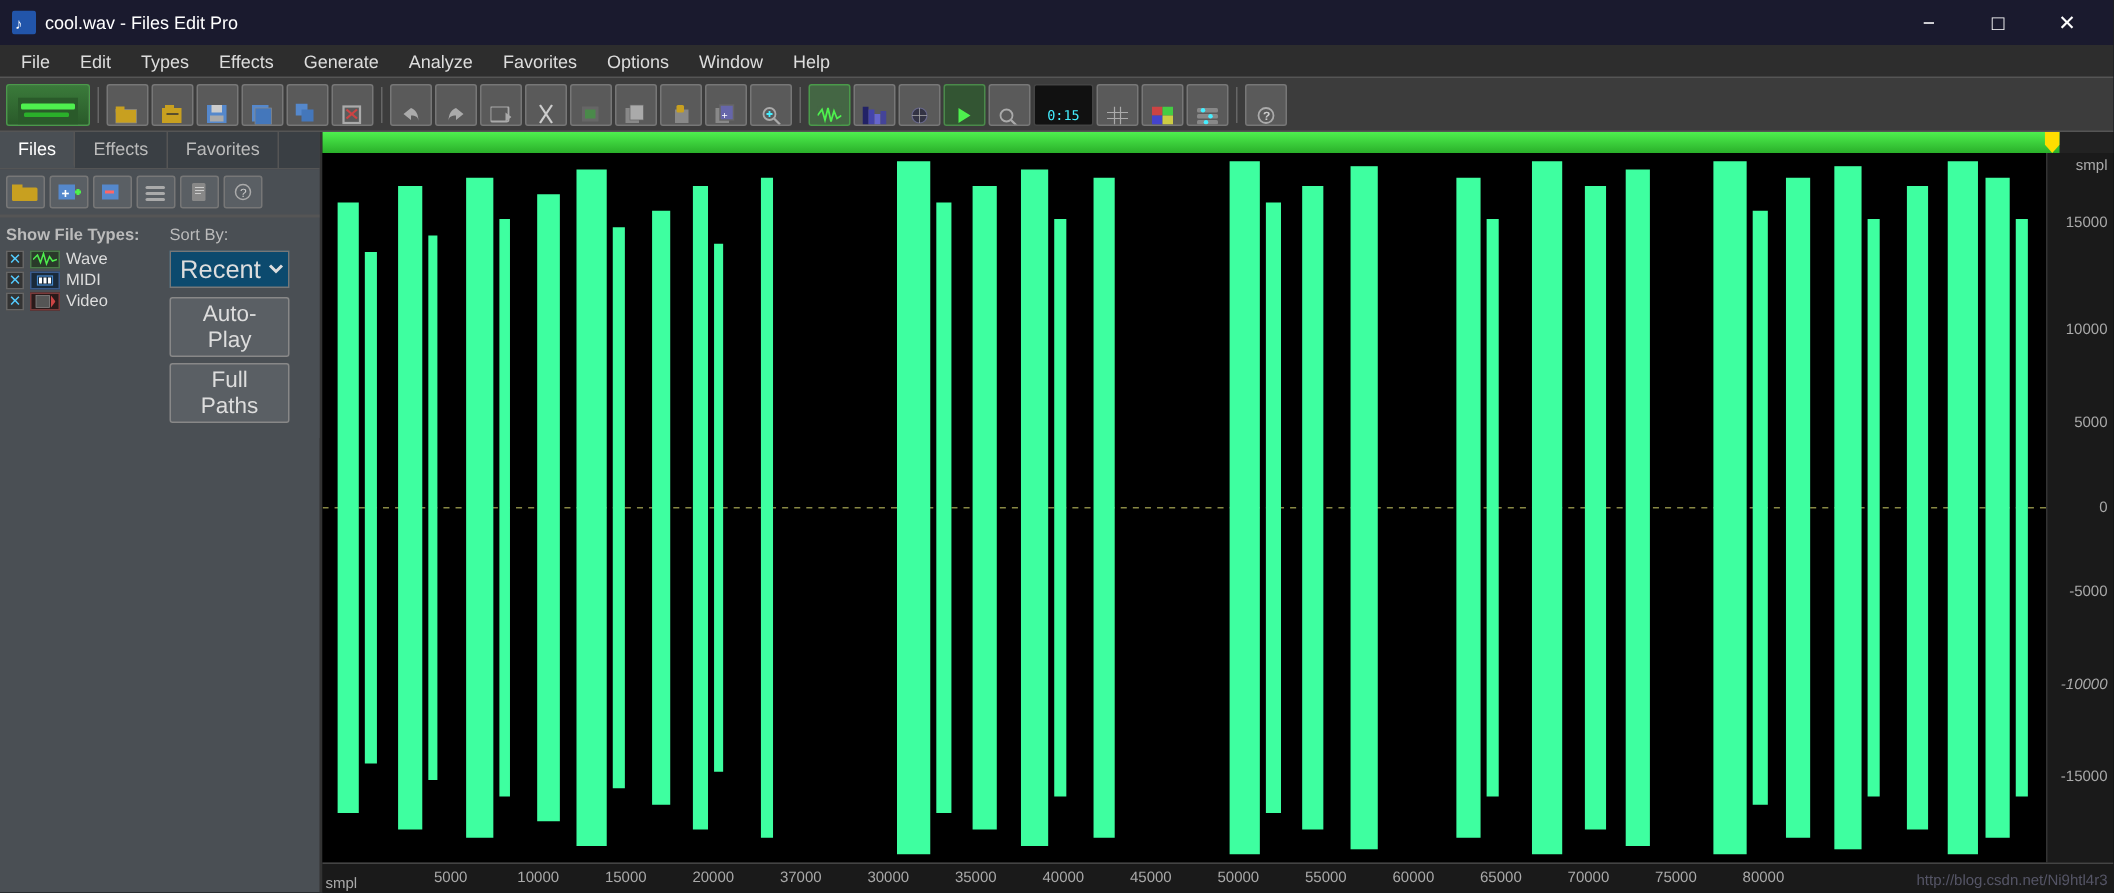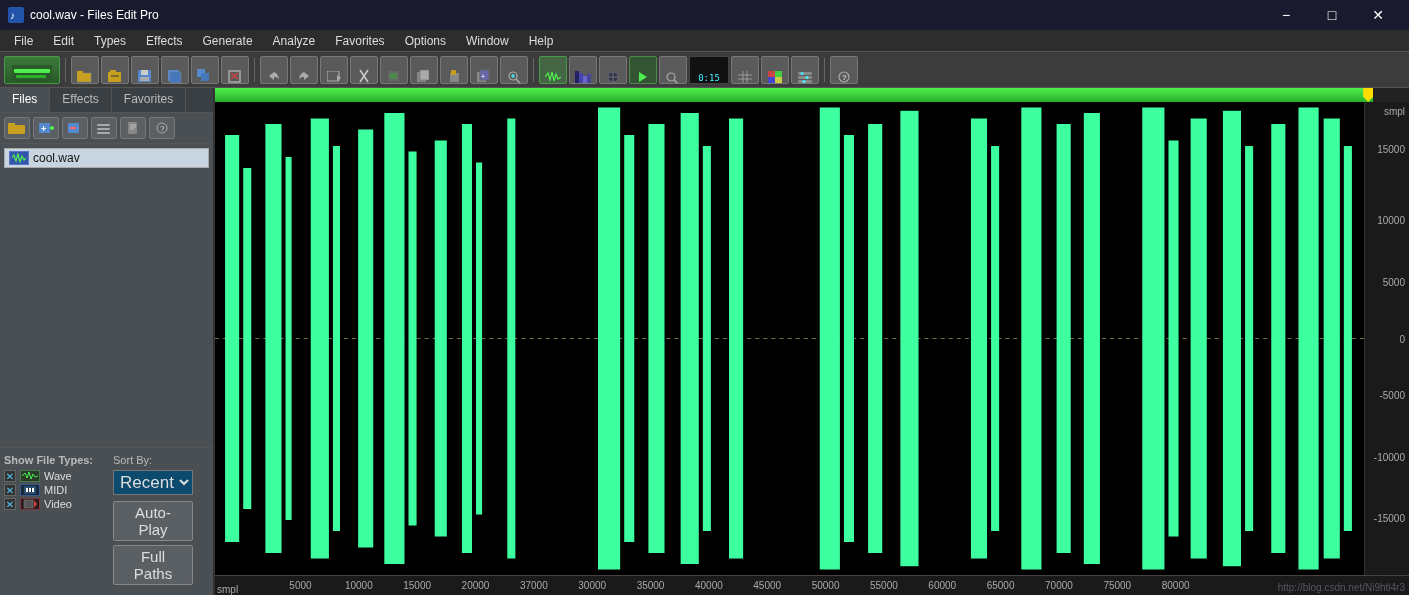--- a/index.html
+++ b/index.html
@@ -535,30 +535,20 @@
           </svg>
       </div>
       <div class="ftb-btn" title="Help">
         <svg width="16" height="14" viewBox="0 0 16 14">
             <circle cx="8" cy="7" r="5" fill="none" stroke="#aaa" stroke-width="1"></circle>
             <text x="6" y="10" font-size="8" fill="#ccc">?</text>
           </svg>
       </div>
     </div>
 
-    <div id="file-list">
-      <div class="file-item">
-        <div class="file-icon" style="width:20px;height:14px;display:flex;align-items:center;justify-content:center;background:#3355aa;border:1px solid #5577cc;">
-          <svg width="14" height="10" viewBox="0 0 14 10">
-              <path d="M0 5 L2 2 L4 8 L6 1 L8 9 L10 3 L12 7 L14 5" stroke="#4ef04e" stroke-width="1.2" fill="none"></path>
-            </svg>
-        </div>
-        <span>cool.wav</span>
-      </div>
-    </div>
 
     <div id="bottom-panel">
       <div style="display:flex;gap:20px;margin-bottom:4px;">
         <div>
           <div class="show-file-types">Show File Types:</div>
           <div class="checkbox-row">
             <div class="cb-box">
                 <span class="cb-checked">✕</span>
               </div>
             <div style="width:20px;height:12px;background:#2a3a2a;border:1px solid #4a7a4a;display:flex;align-items:center;justify-content:center;">
@@ -702,21 +692,21 @@
         </svg>
       </div>
 
       <div id="y-axis">
         <span class="y-label" style="top:2%;">smpl</span>
         <span class="y-label" style="top:10%;">15000</span>
         <span class="y-label" style="top:25%;">10000</span>
         <span class="y-label" style="top:38%;">5000</span>
         <span class="y-label" style="top:50%;">0</span>
         <span class="y-label" style="top:62%;">-5000</span>
-        <span class="y-label" style="top:75%;">-10000</span>
+        <span class="y-label" style="top:75%;font-style:italic;">-10000</span>
         <span class="y-label" style="top:88%;">-15000</span>
       </div>
     </div>
 
     <div id="time-ruler">
       <span id="ruler-smpl-left">smpl</span>
       <div id="time-ruler-labels">
         <span class="t-label" style="left:0%;"></span>
         <span class="t-label" style="left:5%;">5000</span>
         <span class="t-label" style="left:10%;">10000</span>

